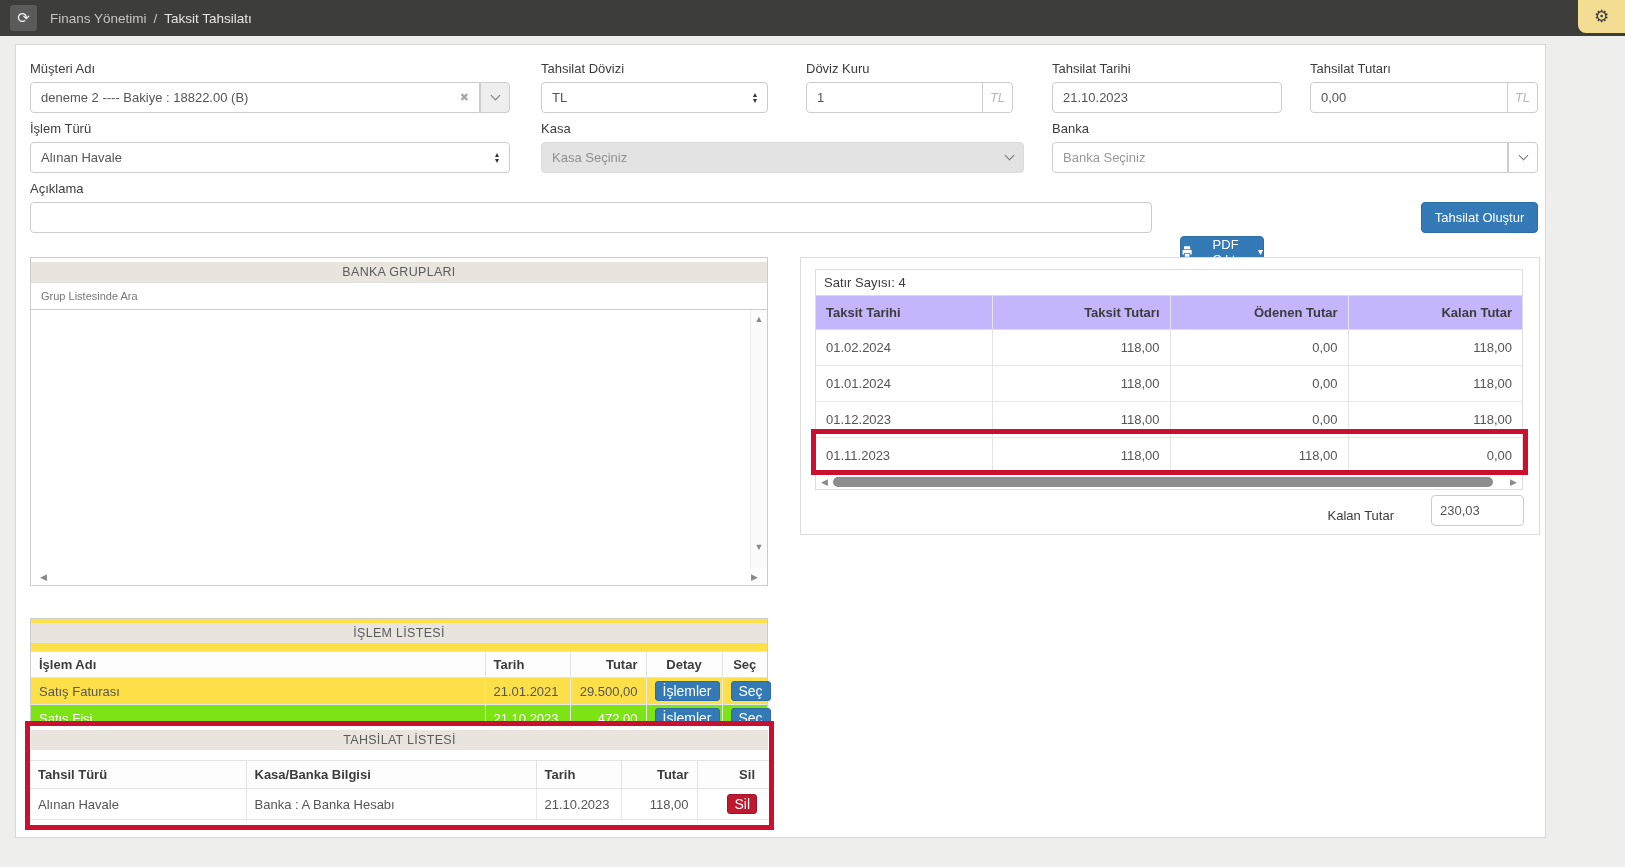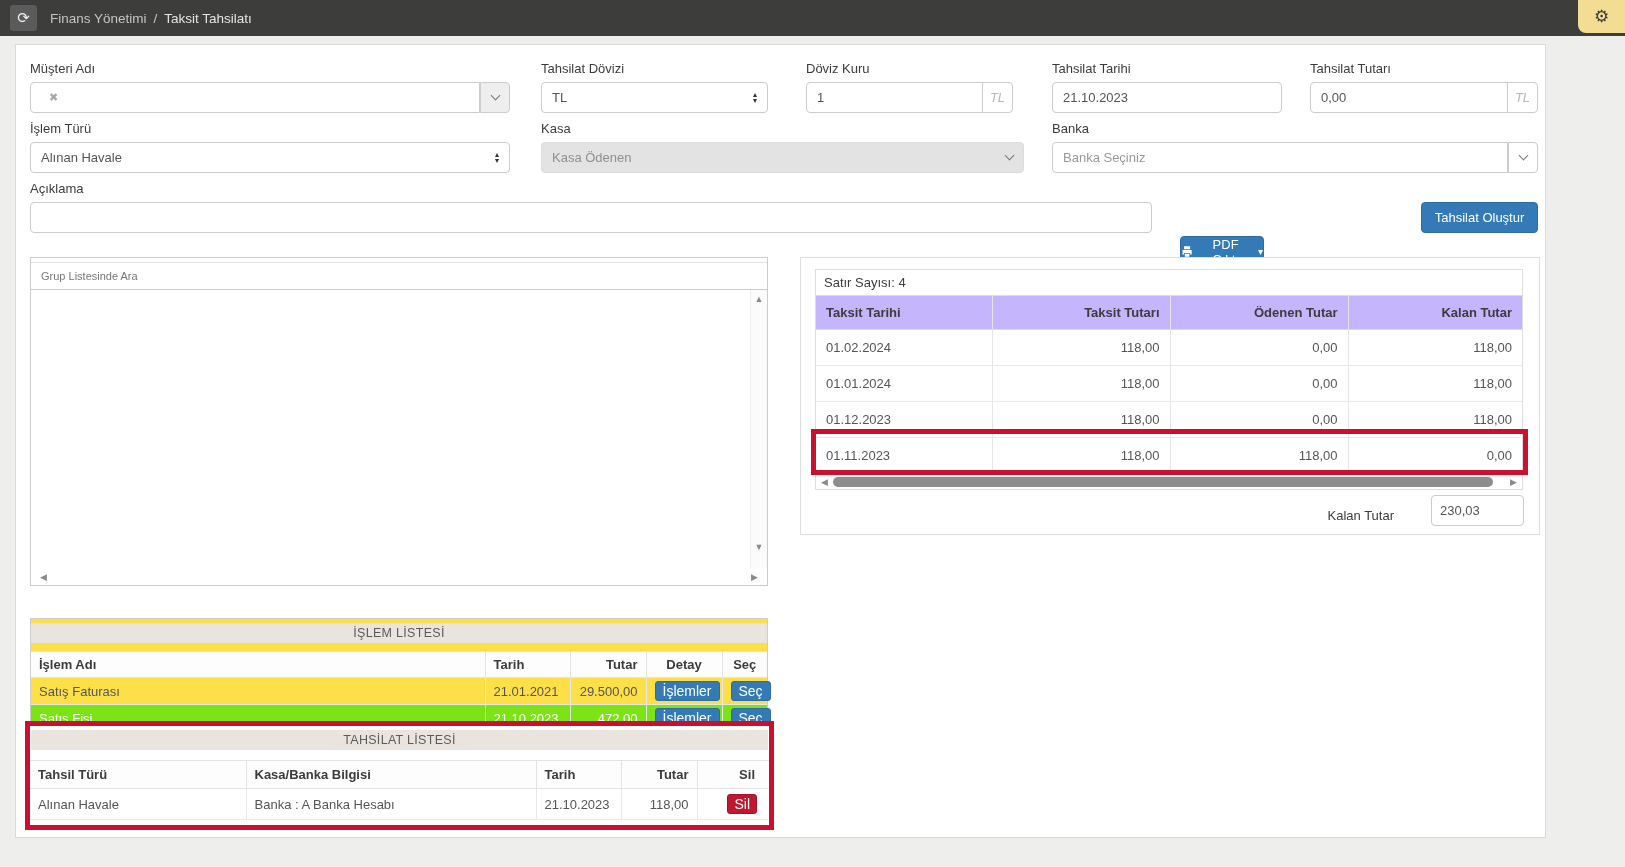--- a/index.html
+++ b/index.html
@@ -122,20 +122,21 @@
 
 <div class="main-panel"></div>
 
 <div class="flabel" style="left:30px; top:61px;">Müşteri Adı</div>
 <div class="flabel" style="left:541px; top:61px;">Tahsilat Dövizi</div>
 <div class="flabel" style="left:806px; top:61px;">Döviz Kuru</div>
 <div class="flabel" style="left:1052px; top:61px;">Tahsilat Tarihi</div>
 <div class="flabel" style="left:1310px; top:61px;">Tahsilat Tutarı</div>
 
 <div class="ctl attach-left" style="left:30px; top:82px; width:450px;">
+  <span class="val pre">deneme 2  ---- Bakiye :      18822.00 (B)</span>
   <span class="clear-x">✖</span>
 </div>
 <div class="dd-btn" style="left:480px; top:82px;">
   <i class="chev"></i>
 </div>
 
 <div class="ctl" style="left:541px; top:82px; width:227px;">
   <span class="val">TL</span>
   <span class="spin">
     <span>▴</span>
@@ -163,21 +164,21 @@
 
 <div class="ctl" style="left:30px; top:142px; width:480px;">
   <span class="val">Alınan Havale</span>
   <span class="spin">
     <span>▴</span>
       <span>▾</span>
   </span>
 </div>
 
 <div class="ctl disabled" style="left:541px; top:142px; width:483px;">
-  <span class="val">Kasa Ödenen</span>
+  <span class="val">Kasa Seçiniz</span>
   <i class="chev"></i>
 </div>
 
 <div class="ctl attach-left" style="left:1052px; top:142px; width:456px; color:#999;">
   <span class="val">Banka Seçiniz</span>
 </div>
 <div class="dd-btn white" style="left:1508px; top:142px;">
   <i class="chev"></i>
 </div>
 
@@ -191,20 +192,21 @@
   <span>PDF Çıktı</span>
   <span class="caret">▾</span>
 </button>
 
 <button class="btn-blue" style="left:1421px; top:202px; width:117px;">
   <span>Tahsilat Oluştur</span>
 </button>
 
 <div class="bank-panel">
   <div class="panel-strip"></div>
+  <div class="beige-bar">BANKA GRUPLARI</div>
   <input class="group-search" placeholder="Grup Listesinde Ara" style="">
   <div class="bank-list-wrap">
     <div class="bank-list"></div>
     <div class="vscroll">
       <span class="arrow">▲</span>
       <span class="arrow">▼</span>
     </div>
   </div>
   <div class="hscroll-row">
     <span class="arrow">◀</span>

